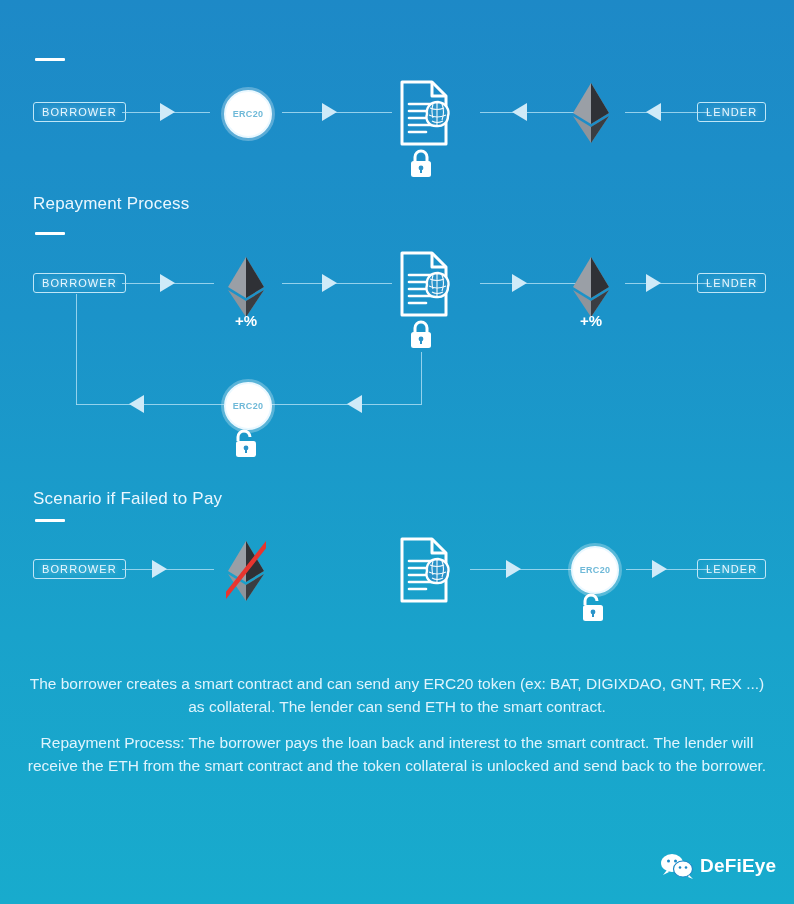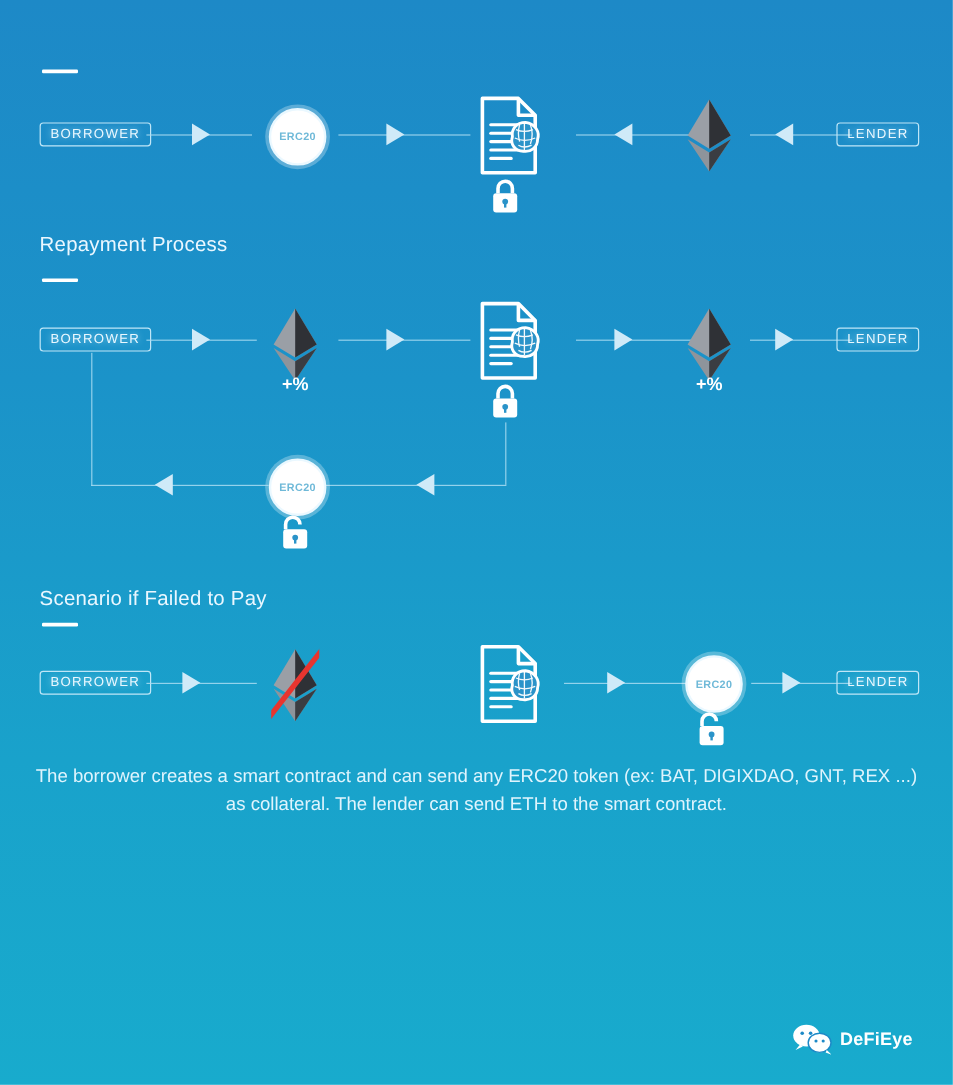--- a/index.html
+++ b/index.html
@@ -44,21 +44,21 @@
   
   .lock{position:absolute;width:26px;height:32px;}
   .lock svg{display:block;width:100%;height:100%;}
 
   
   .para{position:absolute;left:26px;width:742px;text-align:center;
     font-size:15.5px;line-height:23px;color:#dff4fd;}
 
   
   .wm{position:absolute;display:flex;align-items:center;gap:6px;}
-  .wm .wmtext{font-size:15px;font-weight:700;color:#ffffff;letter-spacing:.2px;}
+  .wm .wmtext{font-size:19px;font-weight:700;color:#ffffff;letter-spacing:.2px;}
   .wm svg{display:block;}
 </style>
 </head>
 <body>
 
 <div class="stage">
 
   <div class="sec-rule" style="left:35px;top:58px;"></div>
 
   <div class="party" style="left:33px;top:102px;">BORROWER</div>
@@ -271,21 +271,22 @@
       <circle cx="13" cy="20" r="2.4" fill="#2a93c9"></circle>
       <rect x="12" y="20" width="2" height="5" fill="#2a93c9"></rect>
     </svg>
   </div>
 
   <div class="line" style="left:626px;top:569px;width:84px;"></div>
   <div class="arrow right" style="left:652px;top:560px;"></div>
 
   <div class="party" style="left:697px;top:559px;">LENDER</div>
 
-  <div class="para" style="top:636px;">The borrower creates a smart contract and can send any ERC20 token (ex: BAT, DIGIXDAO, GNT, REX ...) as collateral. The lender can send ETH to the smart contract.</div>
+  <div class="para" style="top:672px;">The borrower creates a smart contract and can send any ERC20 token (ex: BAT, DIGIXDAO, GNT, REX ...) as collateral. The lender can send ETH to the smart contract.</div>
+  <div class="para" style="top:731px;">Repayment Process: The borrower pays the loan back and interest to the smart contract. The lender will receive the ETH from the smart contract and the token collateral is unlocked and send back to the borrower.</div>
 
   <div class="wm" style="left:660px;top:853px;">
     <span>
       <svg width="34" height="26" viewBox="0 0 34 26">
         <ellipse cx="12" cy="10" rx="11" ry="9" fill="#ffffff"></ellipse>
         <path d="M7 17 l-4 5 l6 -3 z" fill="#ffffff"></path>
         <circle cx="8.5" cy="8" r="1.5" fill="#1d89c7"></circle>
         <circle cx="15.5" cy="8" r="1.5" fill="#1d89c7"></circle>
         <ellipse cx="23" cy="16" rx="9.5" ry="8" fill="#ffffff" stroke="#1d89c7" stroke-width="1.2"></ellipse>
         <path d="M29 22 l4 4 l-5 -2 z" fill="#ffffff"></path>

